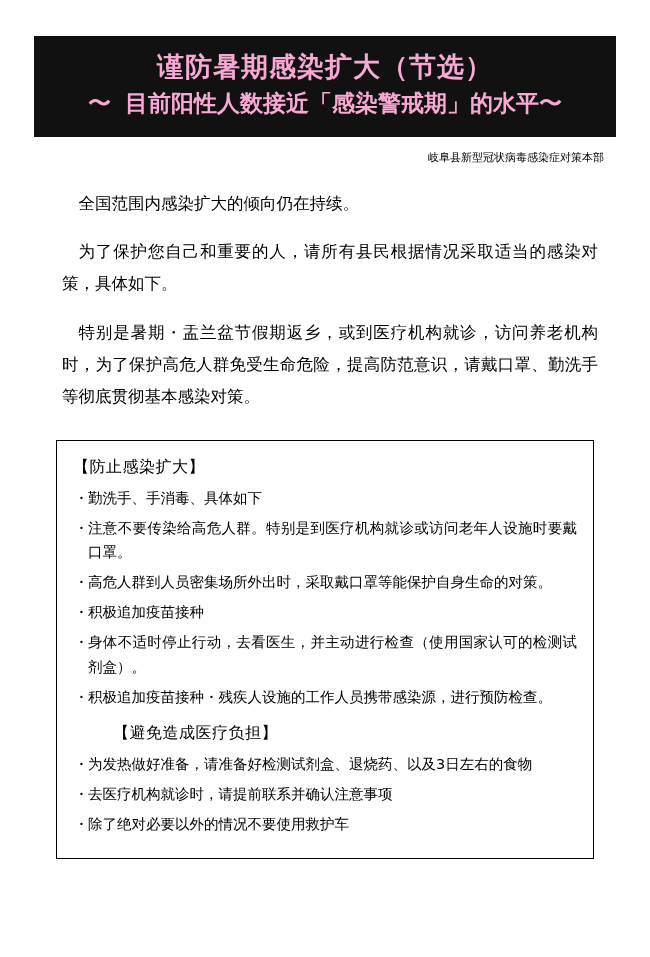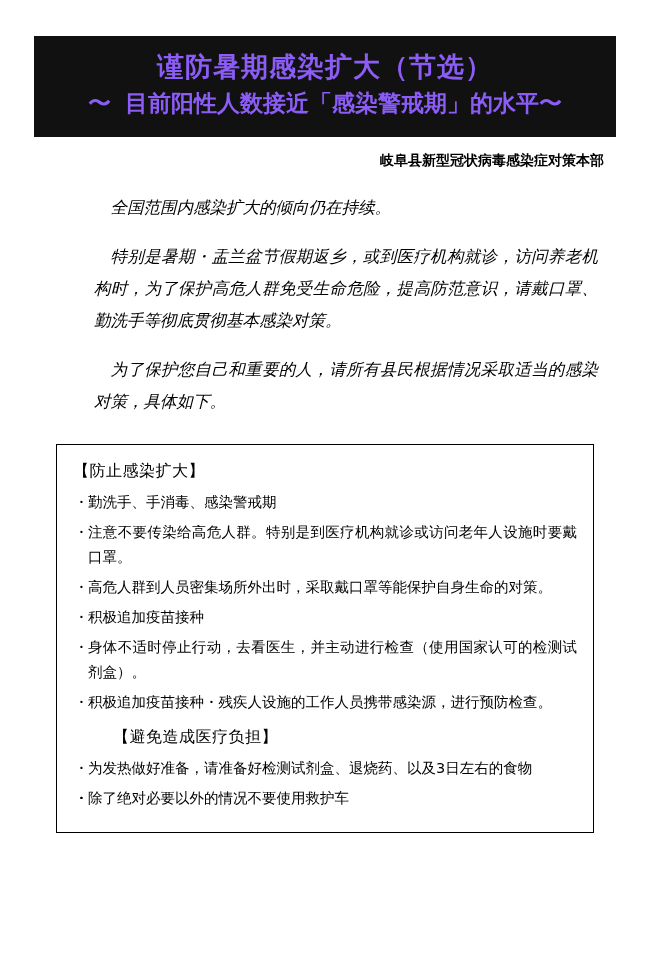--- a/index.html
+++ b/index.html
@@ -19,21 +19,21 @@
     width: 650px;
     height: 957px;
     box-sizing: border-box;
     padding: 0;
     position: relative;
   }
 
   
   .banner {
     background: #111111;
-    color: #8b5cf6;
+    color: #f9a8d4;
     margin: 36px 34px 0 34px;
     padding: 14px 10px 16px 10px;
     text-align: center;
   }
   .banner-title {
     font-size: 27px;
     font-weight: bold;
     letter-spacing: 1px;
     line-height: 1.25;
     white-space: nowrap;
@@ -52,29 +52,28 @@
   .meta {
     margin: 13px 46px 0 0;
     text-align: right;
     line-height: 1.45;
   }
   .meta-date {
     font-size: 14px;
     font-weight: bold;
   }
   .meta-org {
-    font-size: 14px;
-    font-weight: bold;
+    font-size: 11px;
+    font-weight: normal;
     margin-top: 2px;
   }
 
   
   .body-text {
-    margin: 22px 52px 0 94px;
-    font-style: italic;
+    margin: 22px 52px 0 62px;
   }
   .para {
     font-size: 16.5px;
     line-height: 1.95;
     text-indent: 1em;
     margin-bottom: 14px;
     text-align: justify;
     font-weight: 500;
   }
 
@@ -125,31 +124,31 @@
     <div class="banner-title">谨防暑期感染扩大（节选）</div>
     <div class="banner-sub">〜 目前阳性人数接近「感染警戒期」的水平〜</div>
   </div>
 
   <div class="meta">
     <div class="meta-org">岐阜县新型冠状病毒感染症对策本部</div>
   </div>
 
   <div class="body-text">
     <p class="para">全国范围内感染扩大的倾向仍在持续。</p>
+    <p class="para">为了保护您自己和重要的人，请所有县民根据情况采取适当的感染对策，具体如下。</p>
     <p class="para">特别是暑期・盂兰盆节假期返乡，或到医疗机构就诊，访问养老机构时，为了保护高危人群免受生命危险，提高防范意识，请戴口罩、勤洗手等彻底贯彻基本感染对策。</p>
-    <p class="para">为了保护您自己和重要的人，请所有县民根据情况采取适当的感染对策，具体如下。</p>
   </div>
 
   <div class="box">
 
     <div class="box-heading">【防止感染扩大】</div>
     <ul class="bullet-list">
       <li class="bullet-item">
         <span class="dot">・</span>
-        <span>勤洗手、手消毒、感染警戒期</span>
+        <span>勤洗手、手消毒、具体如下</span>
       </li>
       <li class="bullet-item">
         <span class="dot">・</span>
         <span>注意不要传染给高危人群。特别是到医疗机构就诊或访问老年人设施时要戴口罩。</span>
       </li>
       <li class="bullet-item">
         <span class="dot">・</span>
         <span>高危人群到人员密集场所外出时，采取戴口罩等能保护自身生命的对策。</span>
       </li>
       <li class="bullet-item">
@@ -167,20 +166,21 @@
     </ul>
 
     <div class="box-heading second">【避免造成医疗负担】</div>
     <ul class="bullet-list">
       <li class="bullet-item">
         <span class="dot">・</span>
         <span>为发热做好准备，请准备好检测试剂盒、退烧药、以及3日左右的食物</span>
       </li>
       <li class="bullet-item">
         <span class="dot">・</span>
+        <span>去医疗机构就诊时，请提前联系并确认注意事项</span>
       </li>
       <li class="bullet-item">
         <span class="dot">・</span>
         <span>除了绝对必要以外的情况不要使用救护车</span>
       </li>
     </ul>
 
   </div>
 
 </div>

